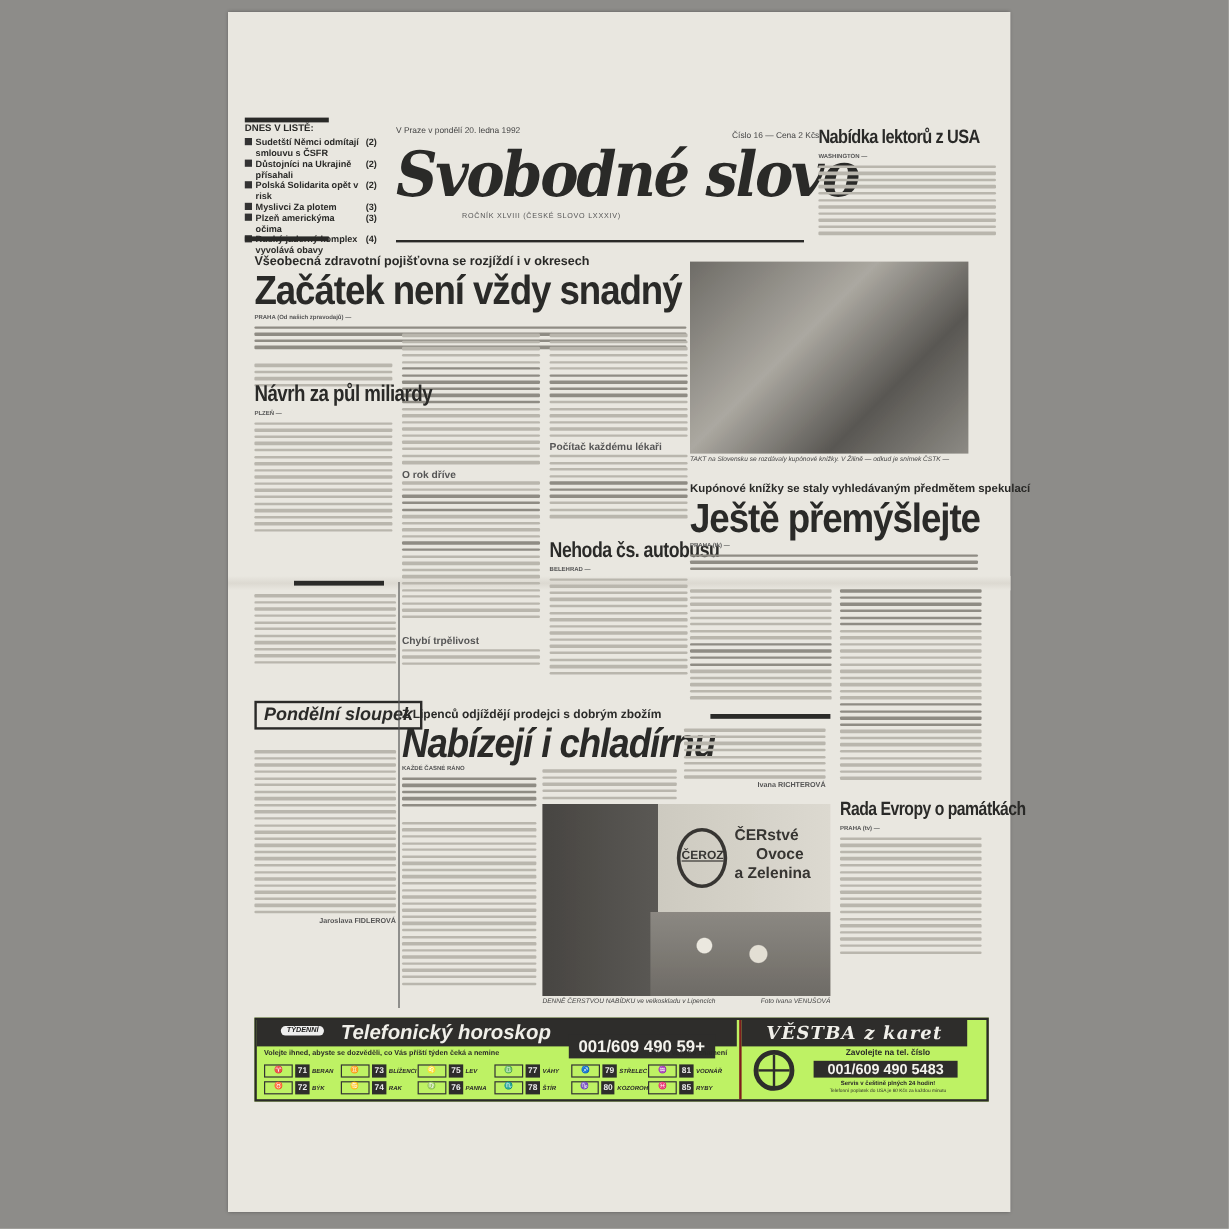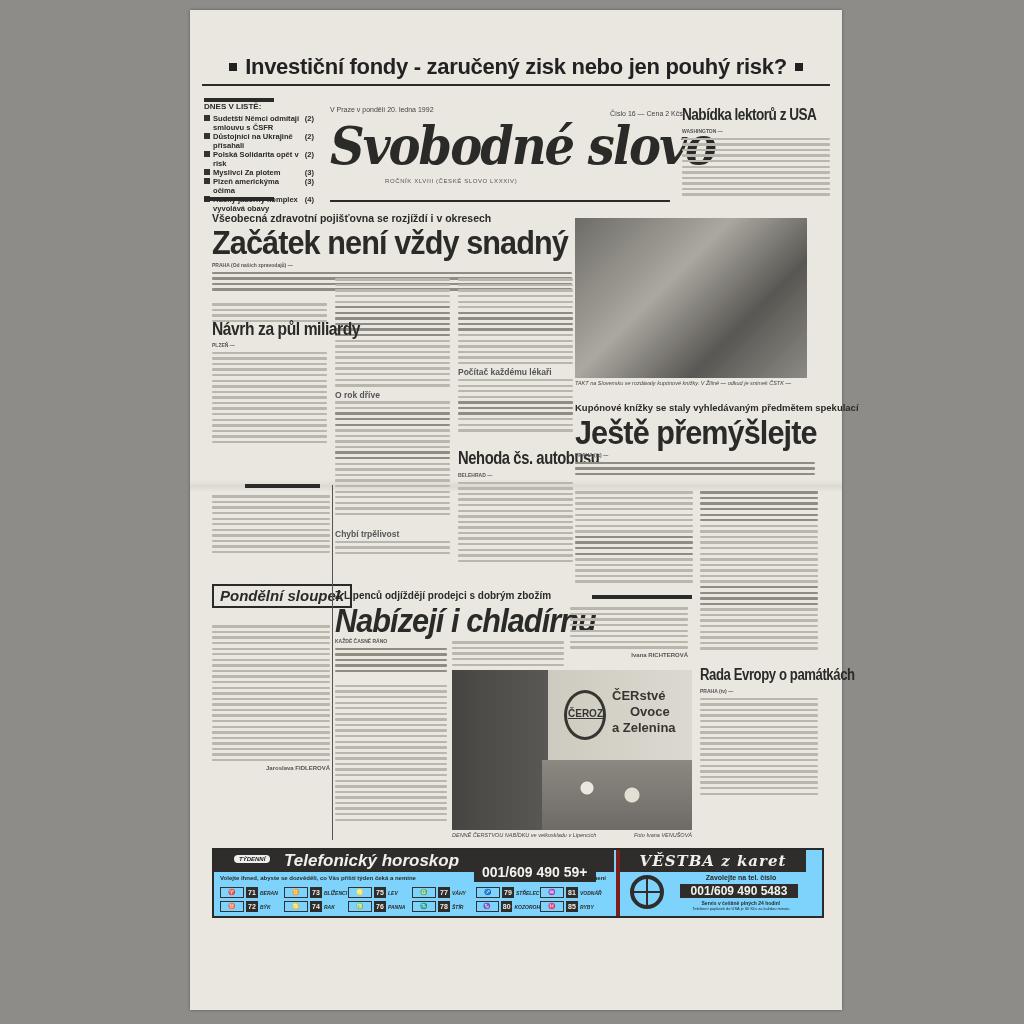--- a/index.html
+++ b/index.html
@@ -25,53 +25,48 @@
   .line{height:2.4px;background:#b9b6ad;margin:3.2px 0;border-radius:1px;}
   .line.b{background:#8f8c84;}
   .kicker{font-weight:bold;font-size:10.5px;white-space:nowrap;}
   .h1{font-family:"Liberation Sans",sans-serif;font-weight:bold;font-size:34px;letter-spacing:-1px;transform:scaleX(.9);transform-origin:left;white-space:nowrap;line-height:36px;}
   .h2{font-family:"Liberation Sans",sans-serif;font-weight:bold;font-size:17px;transform:scaleX(.82);transform-origin:left;white-space:nowrap;letter-spacing:-.5px;}
   .h3{font-weight:bold;font-size:8.5px;white-space:nowrap;}
   .photo{background:linear-gradient(135deg,#6f6d68,#a9a69f 40%,#5b5955 70%,#8c8a84);filter:contrast(1.05);}
   .caption{font-size:5.5px;font-style:italic;color:#444;line-height:7px;}
   .vrule{position:absolute;width:1px;background:#555;}
   .boxed{border:2px solid #2a2a28;padding:2px 6px;font-weight:bold;font-style:italic;font-size:15px;line-height:16px;}
-  .ad{left:22px;top:838px;width:608px;height:66px;border:2px solid #2a2a28;background:#7dd3fc;}
+  .ad{left:22px;top:838px;width:608px;height:66px;border:2px solid #2a2a28;background:#bef264;}
   .ad-left{position:absolute;left:0;top:0;width:400px;height:100%;}
   .ad-top{position:absolute;left:0;top:0;width:100%;height:22px;background:#2e2d2b;color:#eee;}
   .ad-title{position:absolute;left:70px;top:1px;font-style:italic;font-weight:bold;font-size:17px;color:#f0efe9;}
   .tydenni{position:absolute;left:20px;top:5px;background:#eee;color:#222;font-size:6px;font-weight:bold;padding:1px 5px;border-radius:6px;font-style:italic;}
   .phone-top{position:absolute;left:260px;top:12px;background:#2e2d2b;color:#f3f2ec;font-size:14px;font-weight:bold;padding:2px 8px;}
   .ad-sub{position:absolute;left:6px;top:25px;font-size:6px;font-weight:bold;}
   .znameni{position:absolute;left:320px;top:36px;font-size:6px;font-weight:bold;}
   .signs{position:absolute;left:6px;top:36px;width:390px;display:grid;grid-template-columns:repeat(6,64px);grid-auto-rows:13px;row-gap:1px;}
   .sign{display:flex;align-items:center;font-size:5px;}
   .sign .g{width:22px;height:9px;border:1px solid #333;font-size:6px;text-align:center;line-height:9px;}
   .sign .n{width:12px;height:11px;background:#2e2d2b;color:#eee;font-size:7px;font-weight:bold;text-align:center;line-height:11px;margin:0 2px;}
   .sign .l{font-style:italic;font-weight:bold;}
-  .ad-right{position:absolute;left:402px;top:0;right:16px;height:100%;border-left:4px solid #7f1d1d;}
+  .ad-right{position:absolute;left:402px;top:0;right:16px;height:100%;border-left:2px solid #7f1d1d;}
   .vestba{position:absolute;left:0;right:0;top:0;height:22px;background:#2e2d2b;color:#f0efe9;font-family:"DejaVu Serif",serif;font-style:italic;font-weight:bold;font-size:15px;text-align:center;line-height:22px;letter-spacing:1px;}
   .wheel{position:absolute;left:10px;top:25px;width:34px;height:34px;border-radius:50%;border:4px solid #2e2d2b;box-sizing:border-box;}
   .wheel:before,.wheel:after{content:"";position:absolute;left:50%;top:0;width:2px;height:100%;background:#2e2d2b;margin-left:-1px;}
   .wheel:after{transform:rotate(90deg);}
   .zavolejte{position:absolute;left:60px;top:24px;right:4px;text-align:center;font-size:7px;font-weight:bold;}
   .phone2{position:absolute;left:60px;top:34px;right:8px;background:#2e2d2b;color:#f3f2ec;text-align:center;font-size:12px;font-weight:bold;line-height:14px;}
   .servis{position:absolute;left:60px;top:50px;right:4px;text-align:center;font-size:5px;font-weight:bold;line-height:6px;}
 </style>
 </head>
 <body>
 
 <div class="paper">
   <div class="fold"></div>
 
-  <div class="abs banner">
-    <span class="sq"></span>
-    <span>Investiční fondy - zaručený zisk nebo jen pouhý risk?</span>
-    <span class="sq"></span>
-  </div>
 
   <div class="rule thick" style="left:14px;top:88px;width:70px;"></div>
   <div class="abs index">
     <h4>DNES V LISTĚ:</h4>
     <div class="idx-item">
         <span class="b"></span>
         <span class="t">Sudetští Němci odmítají smlouvu s ČSFR</span>
         <span class="p">(2)</span>
       </div>
     <div class="idx-item">

